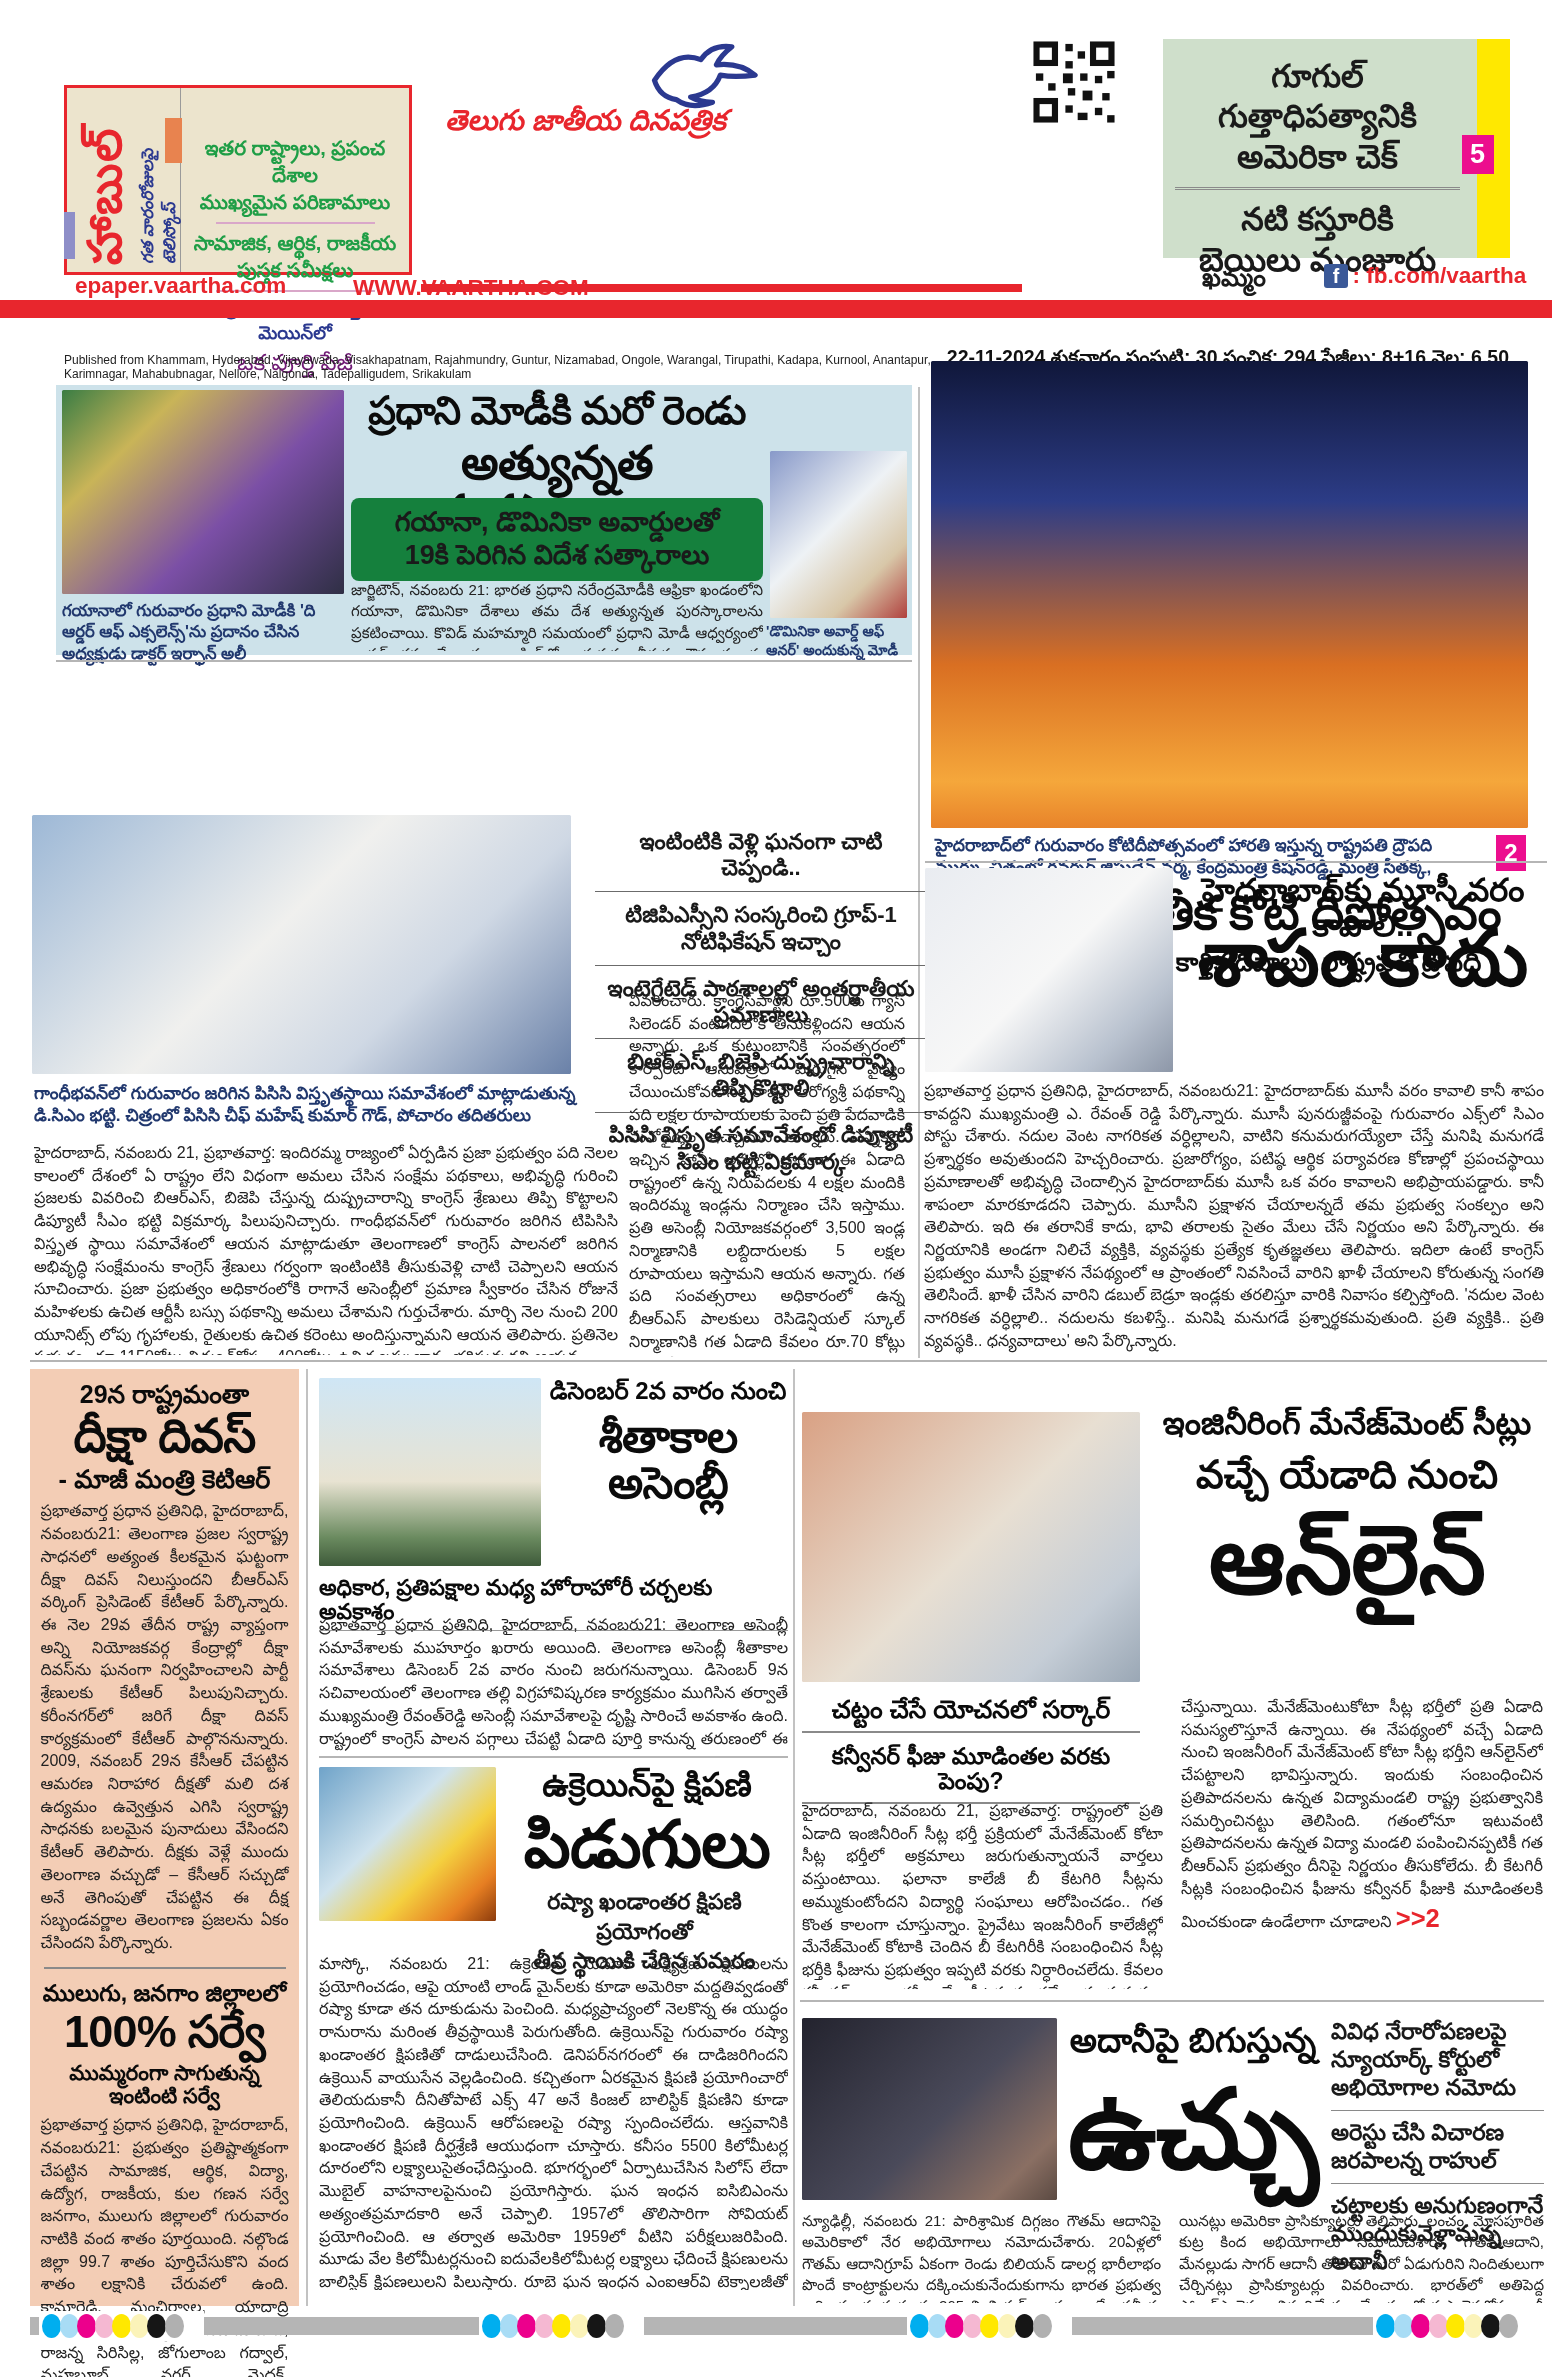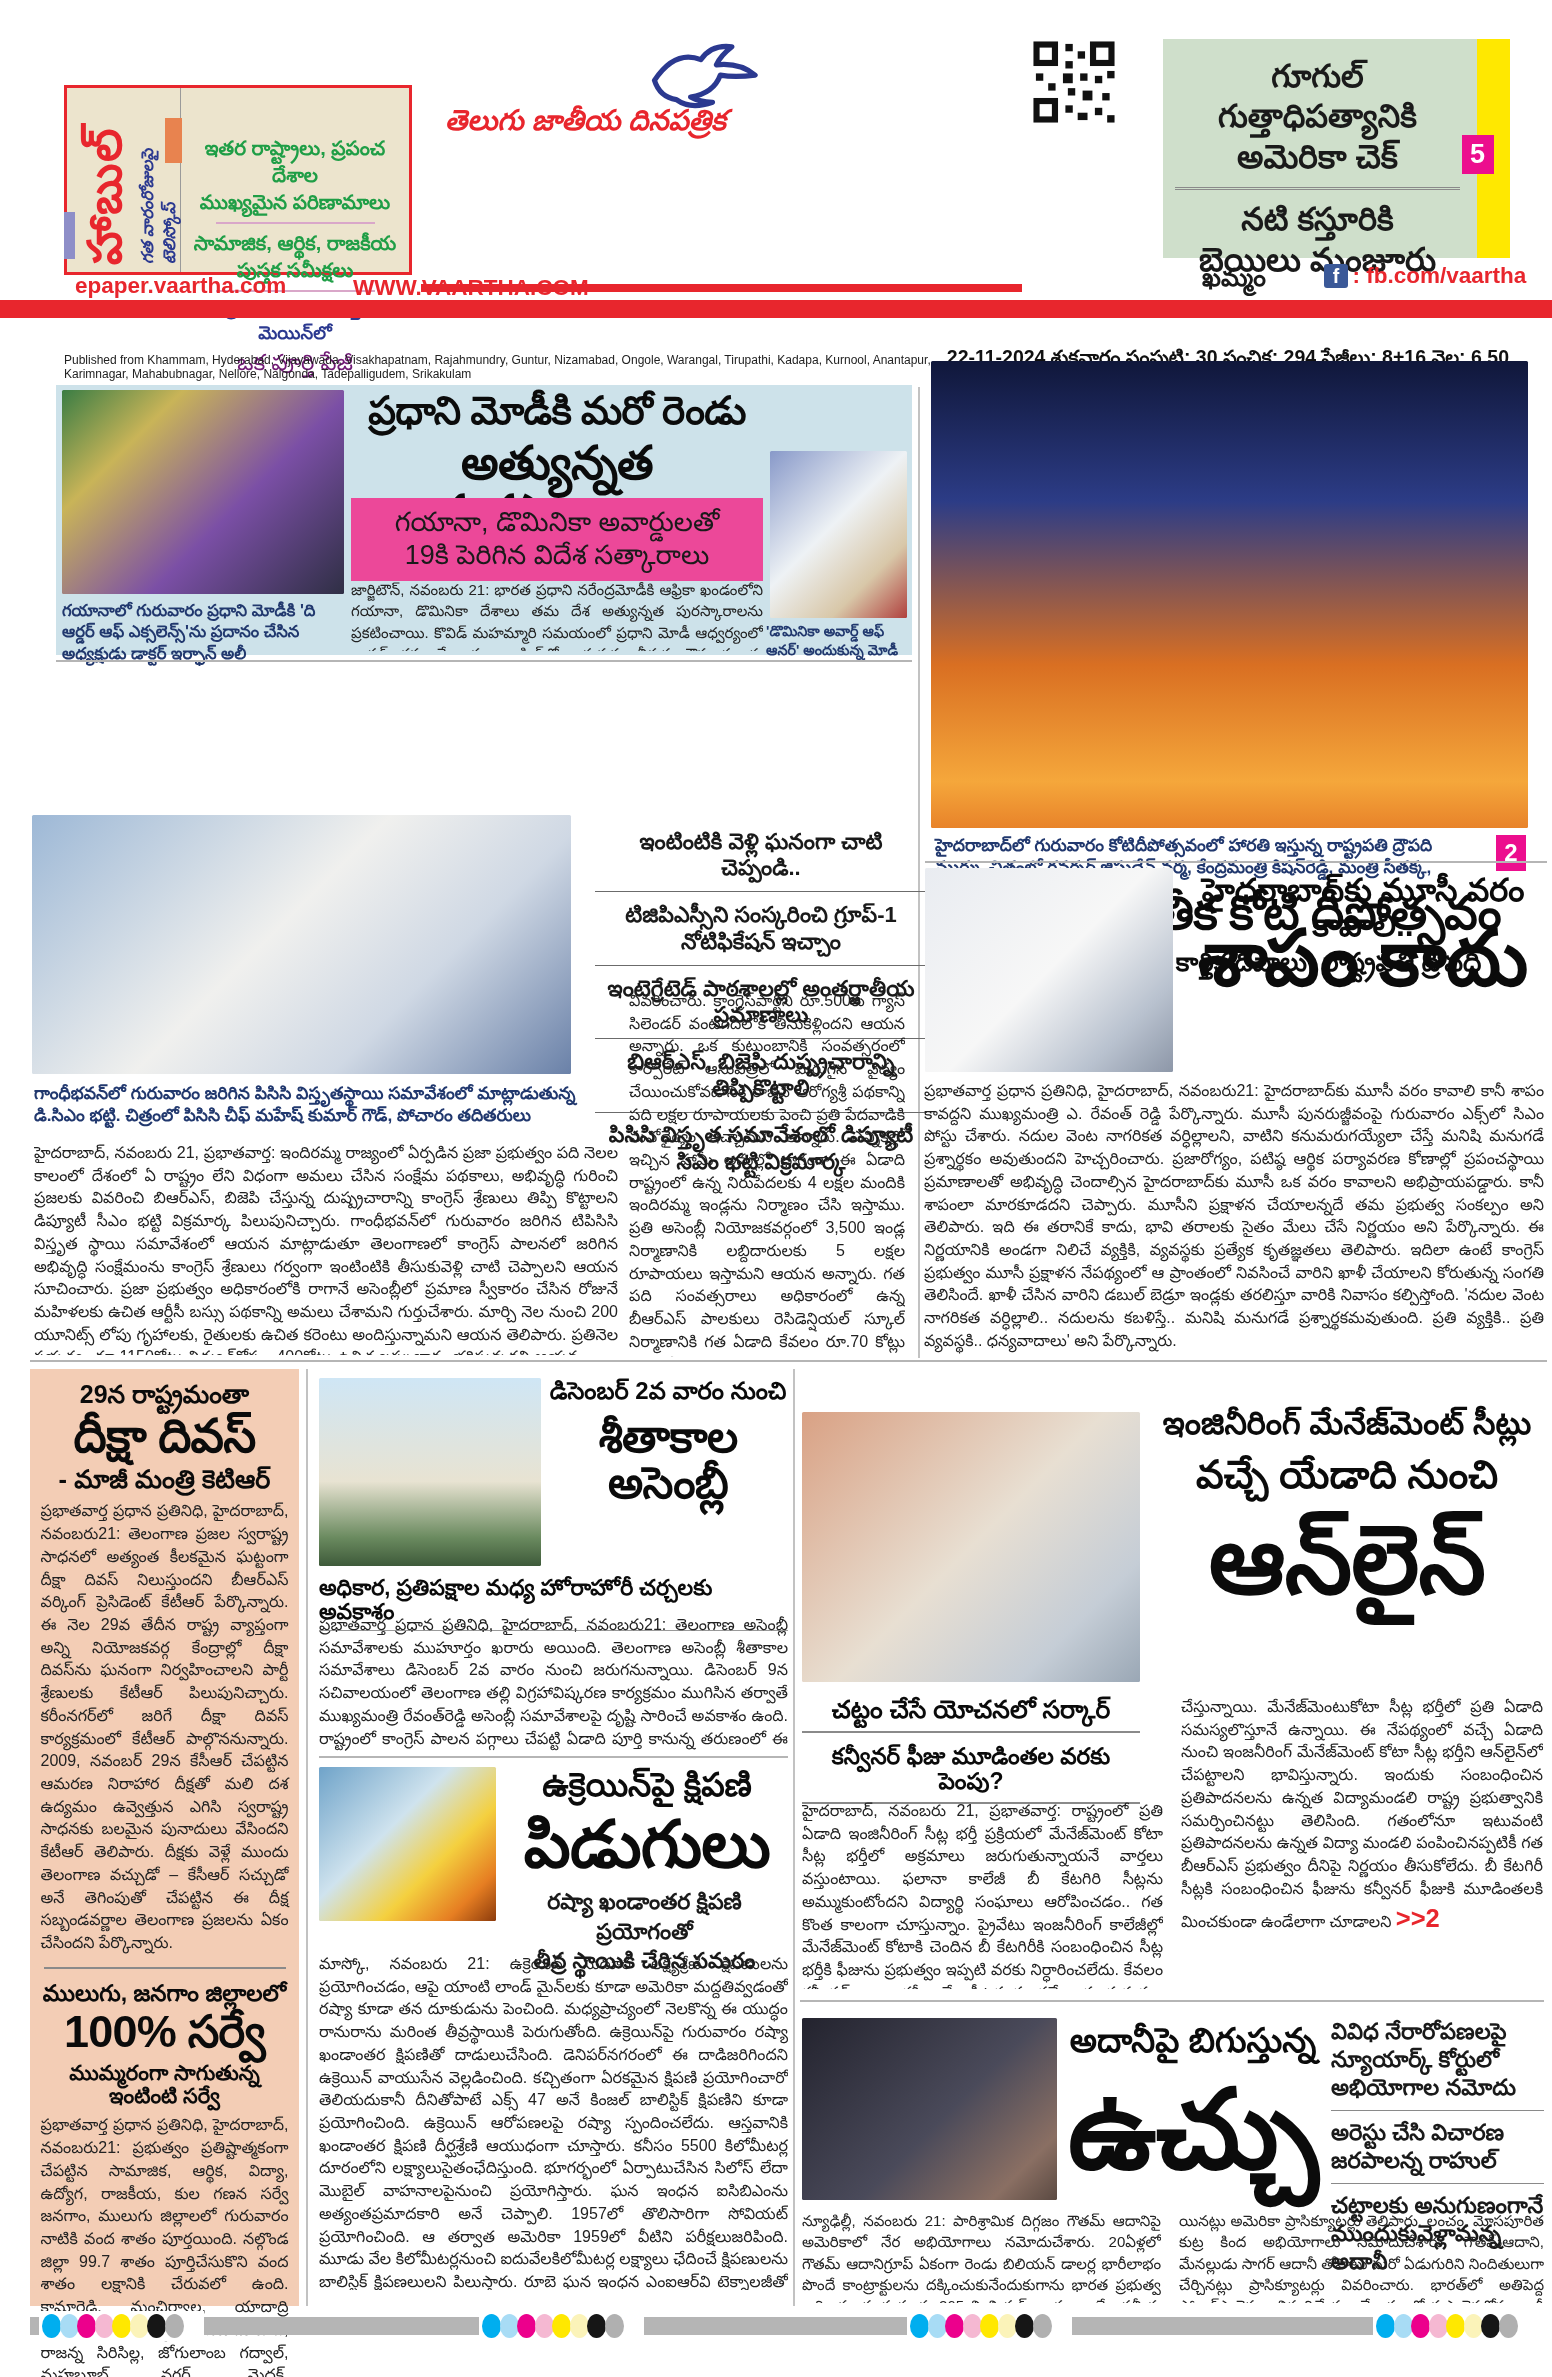--- a/index.html
+++ b/index.html
@@ -24,21 +24,21 @@
   .vr{position:absolute;width:1.5px;background:#c2c2c2;}
   .hrule{position:absolute;height:1.5px;background:#b5b5b5;}
   .badge{position:absolute;background:#ec0e8e;color:#fff;font-weight:900;font-size:27px;
          display:flex;align-items:center;justify-content:center;}
   .dot{display:inline-block;width:19px;height:24px;border-radius:50%;margin-right:-1.5px;vertical-align:middle;}
   .dotpatch{position:absolute;top:2311px;height:30px;width:162px;background:#fff;display:flex;align-items:center;padding-left:3px;}
   .bullet-item{font-size:22px;font-weight:900;text-align:center;padding:9.8px 4.5px;border-bottom:1.5px solid #6b6b6b;line-height:1.2;}
   .bullet-item:last-child{border-bottom:none;}
   .greenline{color:#1f9e46;font-weight:900;text-align:center;line-height:1.35;font-size:22px;}
   .pinkdiv{height:2.3px;background:#d9a7c9;margin:6px 30px;}
-  .subbar{background:#ec4899;font-weight:400;text-align:center;}
+  .subbar{background:#15803d;font-weight:700;text-align:center;border-radius:8px;}
 </style>
 </head>
 <body>
 
 <div class="page">
 
   <div class="abs" style="left:64px;top:85px;width:342px;height:184px;border:3px solid #e8262d;background:#ece4cd;display:flex;">
     <div style="width:113px;position:relative;border-right:1.5px solid #9a9a9a;">
       <div class="abs" style="right:-1.5px;top:30px;width:16.5px;height:45px;background:#e8834f;"></div>
       <div class="abs" style="left:-3px;bottom:13.5px;width:10.5px;height:47px;background:#8e8ec8;"></div>

